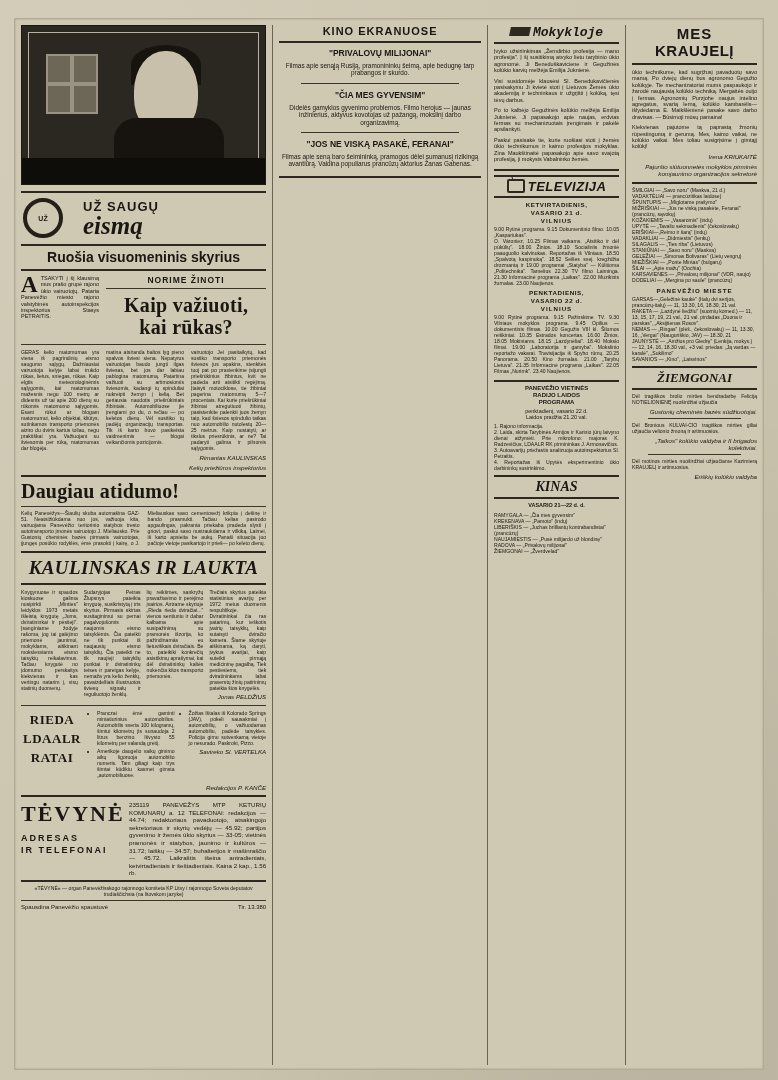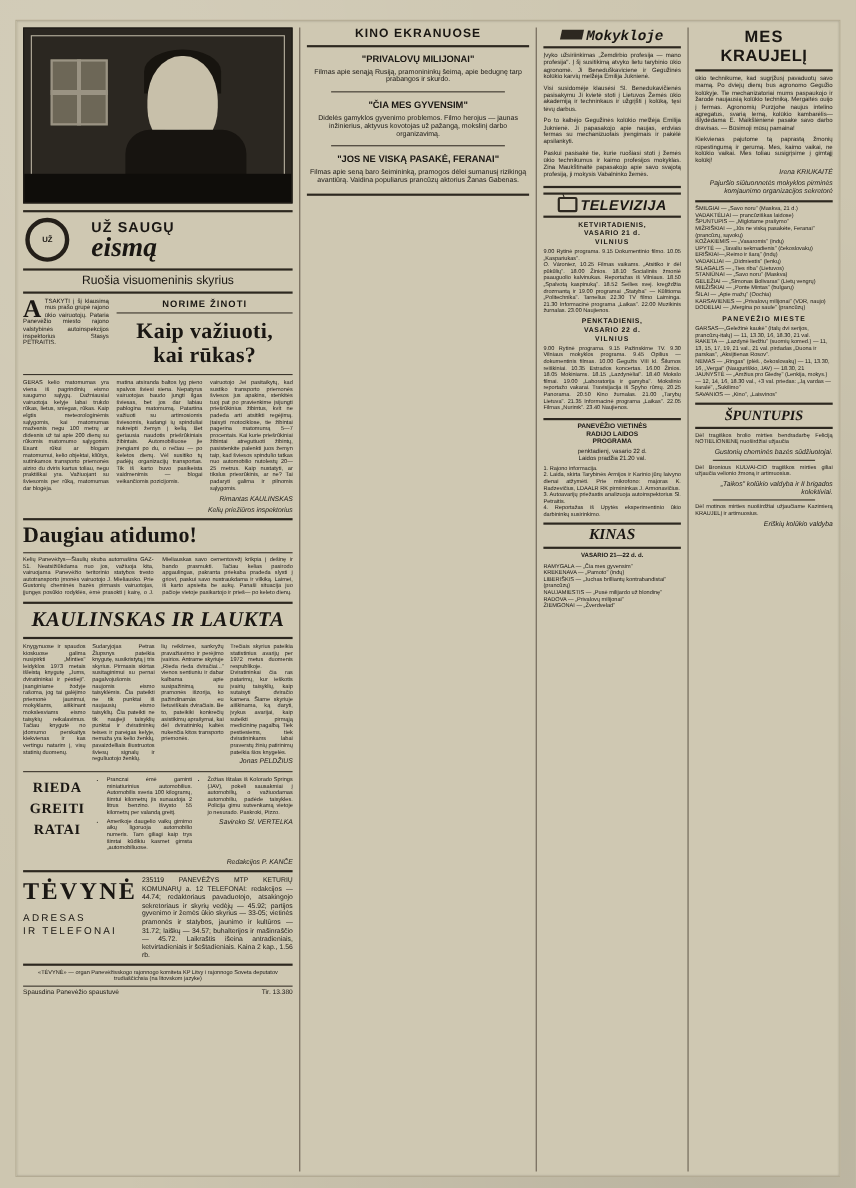--- a/index.html
+++ b/index.html
@@ -118,21 +118,21 @@
     display:flex;align-items:center;justify-content:center;
     font-size:7px; font-weight:bold; text-align:center; line-height:7px;
   }
   .banner .txt{ flex:1; }
   .banner .uz{ font-size:13px; font-weight:bold; letter-spacing:1px; }
   .banner .eisma{
     font-size:25px; font-weight:bold; font-style:italic;
     font-family:"Liberation Serif", serif; line-height:24px;
   }
   .subbar{
-    font-size:11px; font-weight:normal; padding:3px 0 4px 0;
+    font-size:14px; font-weight:bold; padding:3px 0 4px 0;
   }
 
   
   .kaip{
     font-family:"Liberation Serif", serif;
     font-weight:bold; font-size:20px; line-height:22px;
     text-align:center; letter-spacing:.3px;
   }
   .norime{
     font-size:8.5px; font-weight:bold; text-align:center; letter-spacing:1px;
@@ -193,21 +193,21 @@
     font-family:Liberation Serif, serif;font-weight:bold;
     font-size:13px;line-height:19px;letter-spacing:.5px;
   }
 
   
   .tevyne{
     font-family:"Liberation Serif",serif;font-weight:bold;
     font-size:22px;letter-spacing:2px;
   }
   .adresas{
-    font-size:9px;font-weight:normal;letter-spacing:2px;margin-top:6px;
+    font-size:9px;font-weight:bold;letter-spacing:2px;margin-top:6px;
   }
   .phones{
     font-size:6.2px;line-height:7.6px;
   }
   .footline{ border-top:2px solid #2d2820; margin:3px 0; }
 
   .hr2{ border-top:2px solid #2d2820; }
   .hr1{ border-top:1px solid #3a342b; }
 
   .sig{ text-align:right; font-size:6.2px; font-style:italic; margin-top:3px;}
@@ -291,21 +291,21 @@
           <span>Trečiais skyrius pateikia statistinius avarijų per 1972 metus duomenis respublikoje. Dviratininkai čia ras patarimų, kur ieškotis įvairių taisyklių, kaip sutaisyti dviračio kamera. Šiame skyriuje aiškinama, ką daryti, įvykus avarijai, kaip suteikti pirmąją medicininę pagalbą. Tiek pestiesiems, tiek dviratininkams labai praverstų žinių patirinimų pateikia šios knygelės.</span>
           <div class="sig">Jonas PELDŽIUS</div>
         </div>
       </div>
 
       <div class="hr1" style="margin:5px 0 4px;"></div>
 
       <div style="display:flex;gap:6px;">
         <div style="width:62px;">
           <div class="rgr center">RIEDA</div>
-          <div class="rgr center">GREITI</div>
+          <div class="rgr center">LDAALR</div>
           <div class="rgr center">RATAI</div>
         </div>
         <div style="flex:1;display:flex;gap:6px;">
           <div style="flex:1" class="t5 just">
             <ul class="bul">
               <li>Pranczai ėmė gaminti miniatiurinius automobilius. Automobilis sveria 100 kilogramų, šimtui kilometrų jis sunaudoja 2 litrus benzino. Išvysto 55 kilometrų per valandą greitį.</li>
               <li>Amerikoje daugelio vaikų gimimo aikų ligoruoja automobilio numeris. Tam giliagi kaip trys šimtai kūdikiu kasmet gimsta „automobiliuose.</li>
             </ul>
           </div>
           <div style="flex:1" class="t5 just">
@@ -444,21 +444,21 @@
 
       <div class="cityhead" style="margin-top:4px;">PANEVĖŽIO MIESTE</div>
       <div class="t5">
         <div>GARSAS—„Geležinė kaukė" (Italų dvi serijos, prancūzų-italų) — 11, 13.30, 16, 18.30, 21 val.</div>
         <div>RAKETA — „Lazdynė liedžiu" (suomių komed.) — 11, 13, 15, 17, 19, 21 val., 21 val. pirdadas „Duona ir parskas", „Aksijtienas Rosov".</div>
         <div>NEMAS — „Ringas" (plėš., čekoslovakų) — 11, 13.30, 16, „Vergai" (Nauguriškio, JAV) — 18.30, 21</div>
         <div>JAUNYSTĖ — „Amžius pro Giedrę" (Lenkija, mokys.) — 12, 14, 16, 18.30 val., +3 val. priedas: „Ją vardas — karalė", „Sukilimo"</div>
         <div>SAVANIOS — „Kino", „Laisvinos"</div>
       </div>
 
-      <div class="uzjaucia">ŠPUNTUPIS</div>
+      <div class="uzjaucia">ŽIEMGONAI</div>
       <div class="t5 just">Dėl tragiškos brolio mirties bendradarbę Feliciją NOTIELIONIENĘ nuoširdžiai užjaučia</div>
       <div class="sig">Gustonių  cheminės bazės sūdžiuotojai.</div>
       <div class="hr1" style="margin:3px 16px;"></div>
       <div class="t5 just">Dėl Bronious KULVAI-CIO tragiškos mirties giliai užjaučia velionio žmoną ir artimuosius.</div>
       <div class="sig">„Taikos" kolūkio valdyba ir II brigados kolektiviai.</div>
       <div class="hr1" style="margin:3px 16px;"></div>
       <div class="t5 just">Dėl motinos mirties nuoširdžiai užjaučiame Kazimierą KRAUJELĮ ir artimuosius.</div>
       <div class="sig">Eriškių kolūkio valdyba</div>
     </div>
 

